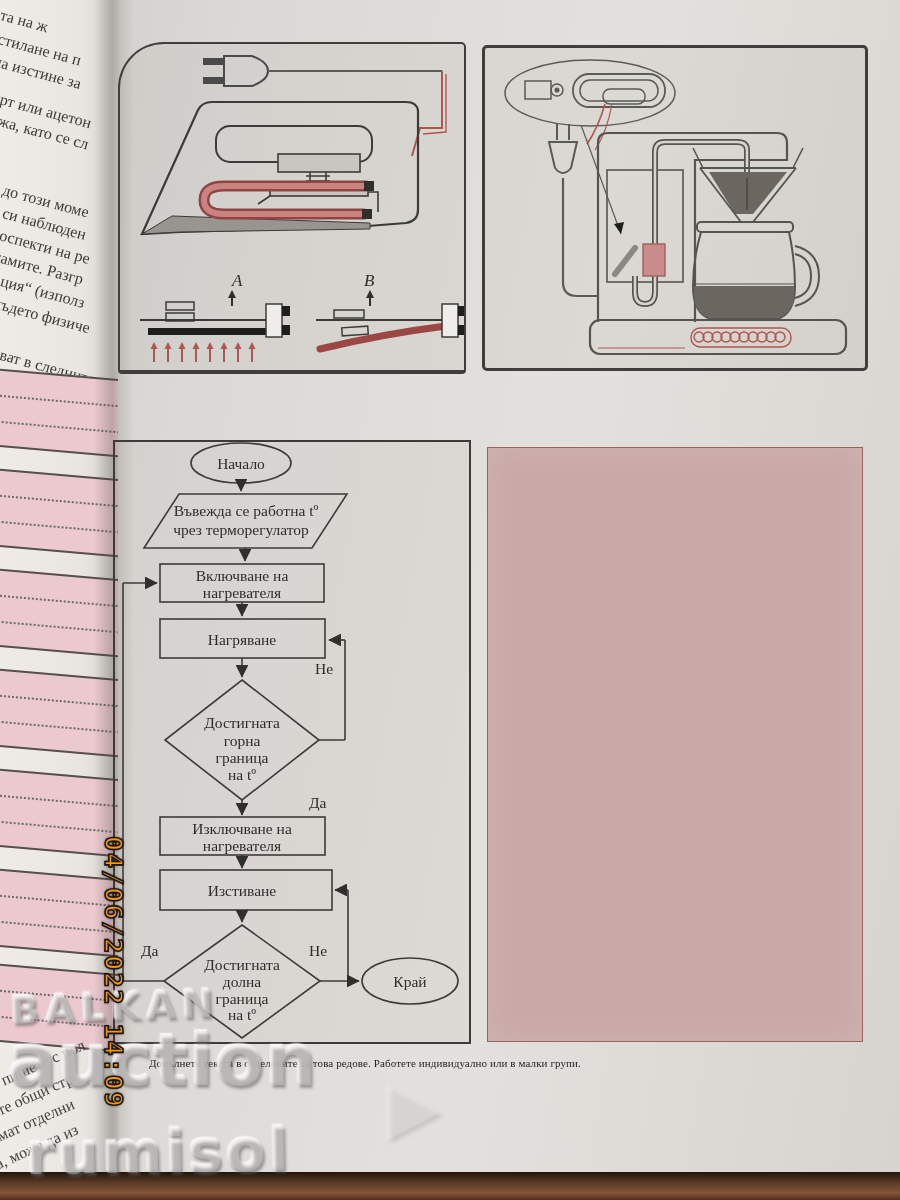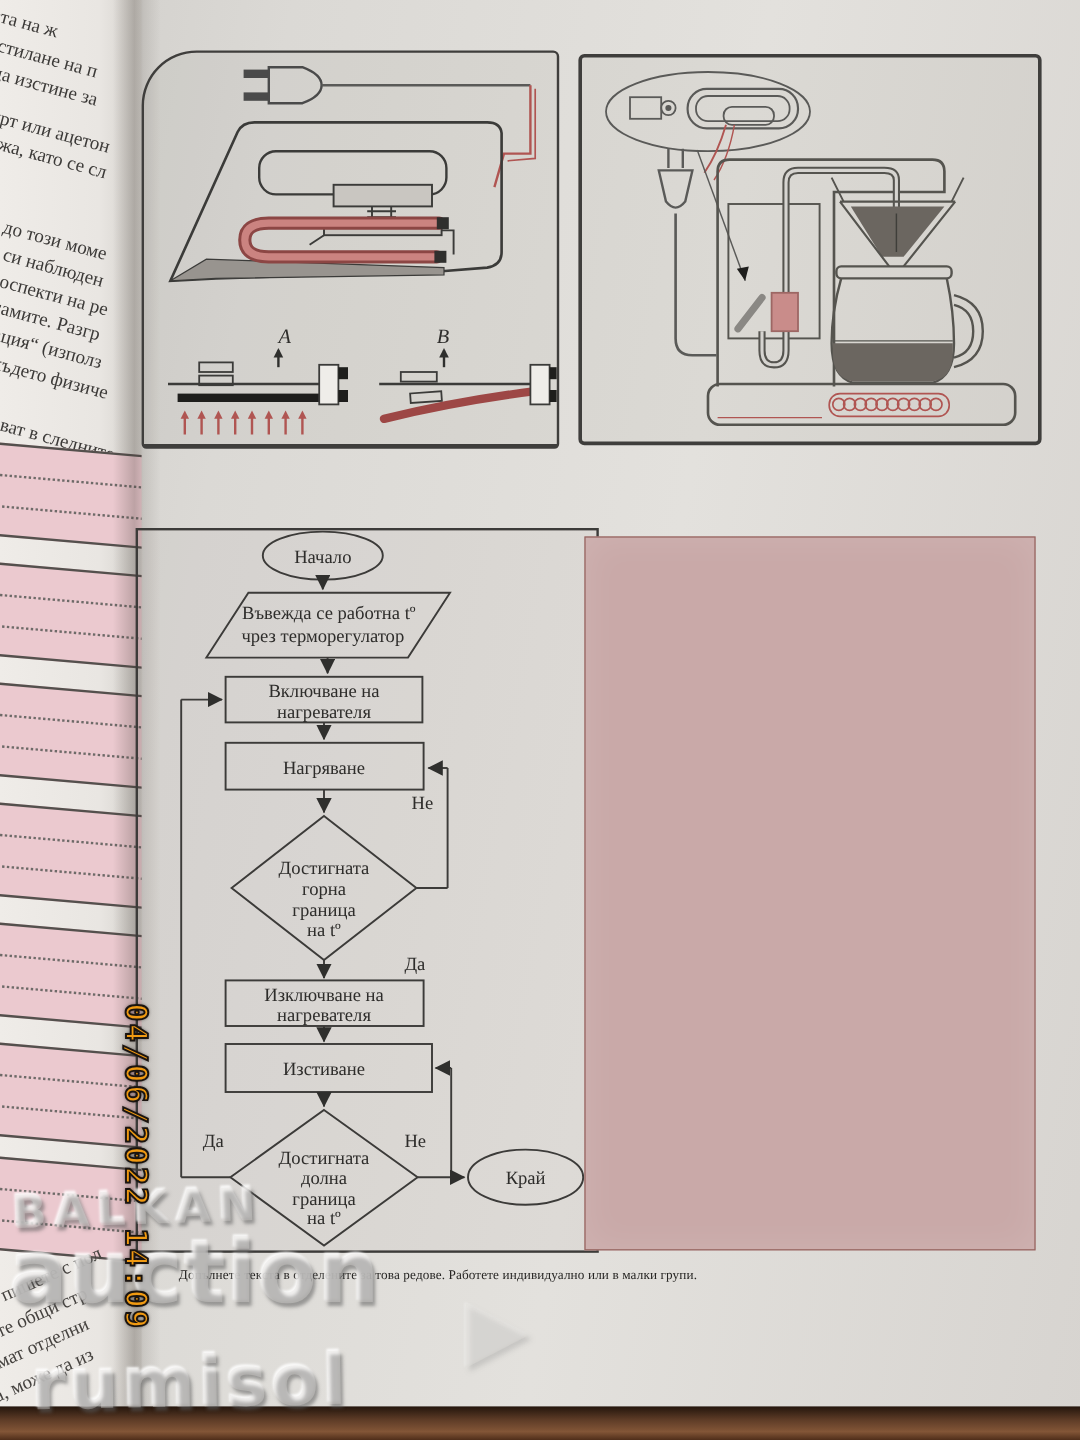--- a/index.html
+++ b/index.html
@@ -19,21 +19,21 @@
   .spine-shadow{position:absolute;left:94px;top:0;width:40px;height:1200px;
         background:linear-gradient(90deg,rgba(70,62,55,0) 0%,rgba(70,62,55,.28) 45%,rgba(70,62,55,.12) 65%,rgba(70,62,55,0) 100%);}
   
   .frame{position:absolute;background:rgba(118,112,106,.07);border:2.5px solid #3f3e3c;}
   .frame.iron{left:118px;top:42px;width:344px;height:326px;border-radius:46px 5px 4px 4px;border-bottom-width:4px;}
   .frame.coffee{left:482px;top:45px;width:380px;height:320px;border-radius:5px;border-width:3px;}
   .frame svg{position:absolute;left:0;top:0;}
   
   .tline{position:absolute;font-size:17.5px;color:#262523;letter-spacing:.1px;white-space:nowrap;}
   
-  .flow-box{position:absolute;left:113px;top:440px;width:354px;height:600px;border:2px solid #3c3b39;background:rgba(110,105,100,.05);padding-left:28px;}
+  .flow-box{position:absolute;left:113px;top:440px;width:354px;height:600px;border:2px solid #3c3b39;background:rgba(110,105,100,.05);}
   .pink-field{position:absolute;left:487px;top:447px;width:374px;height:593px;background:#c9a9a8;border:1.5px solid #96645f;box-shadow:inset 0 0 30px rgba(255,255,255,.12);}
   
   .footer-bar{position:absolute;left:148px;top:1112px;width:729px;height:21px;
         background:linear-gradient(90deg,#d0cfcb 0%,#bcbbb6 28%,#999c94 60%,#757a72 85%,#60655e 100%);}
   .footer-bar .pnum{position:absolute;right:7px;top:1px;font-size:15.5px;color:#f0f0ea;font-family:"Liberation Serif",serif;}
   .brown-strip{position:absolute;left:0;top:1172px;width:900px;height:28px;
         background:linear-gradient(180deg,#23150c 0%,#5e3c27 40%,#835637 75%,#4f2e1a 100%);}
   
   .wm{position:absolute;z-index:40;font-family:"DejaVu Sans",sans-serif;font-weight:bold;
       color:rgba(226,224,220,.34);

